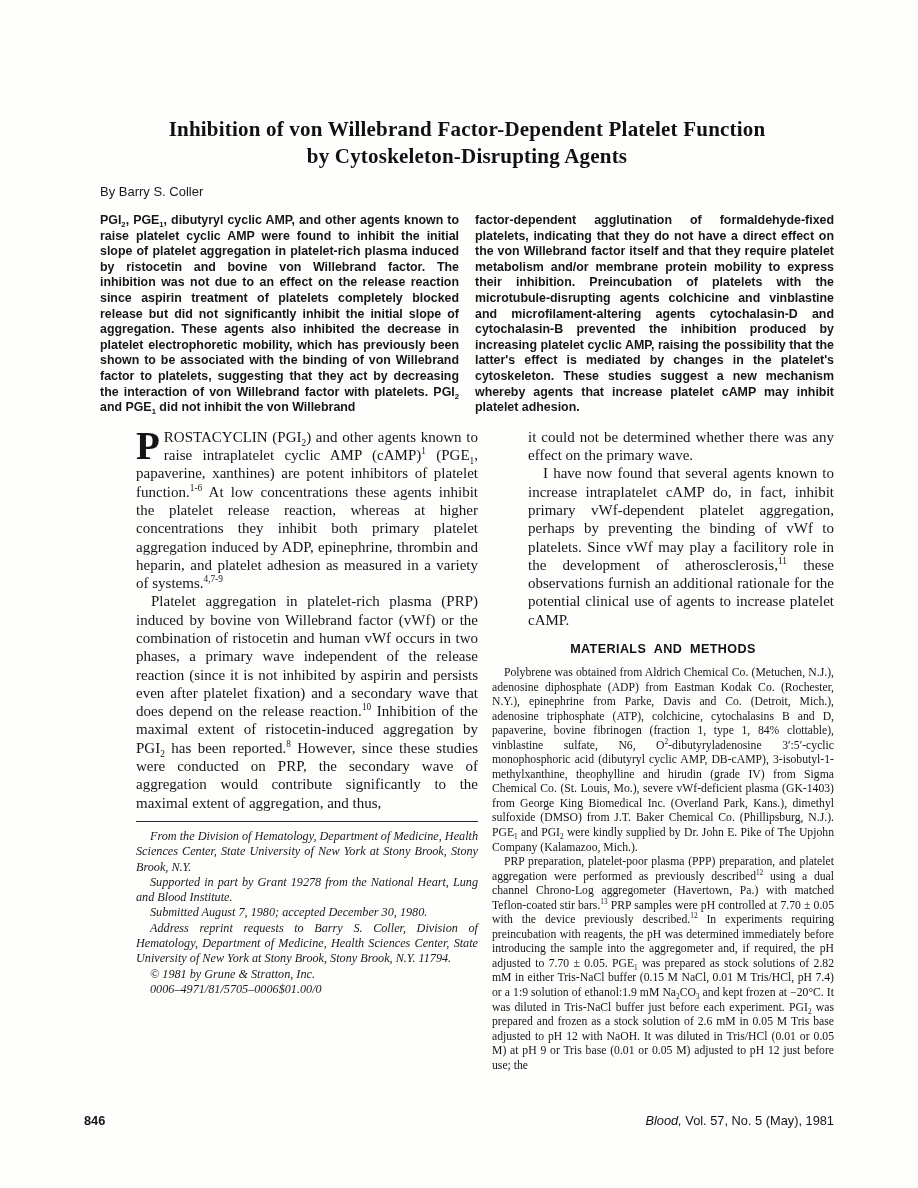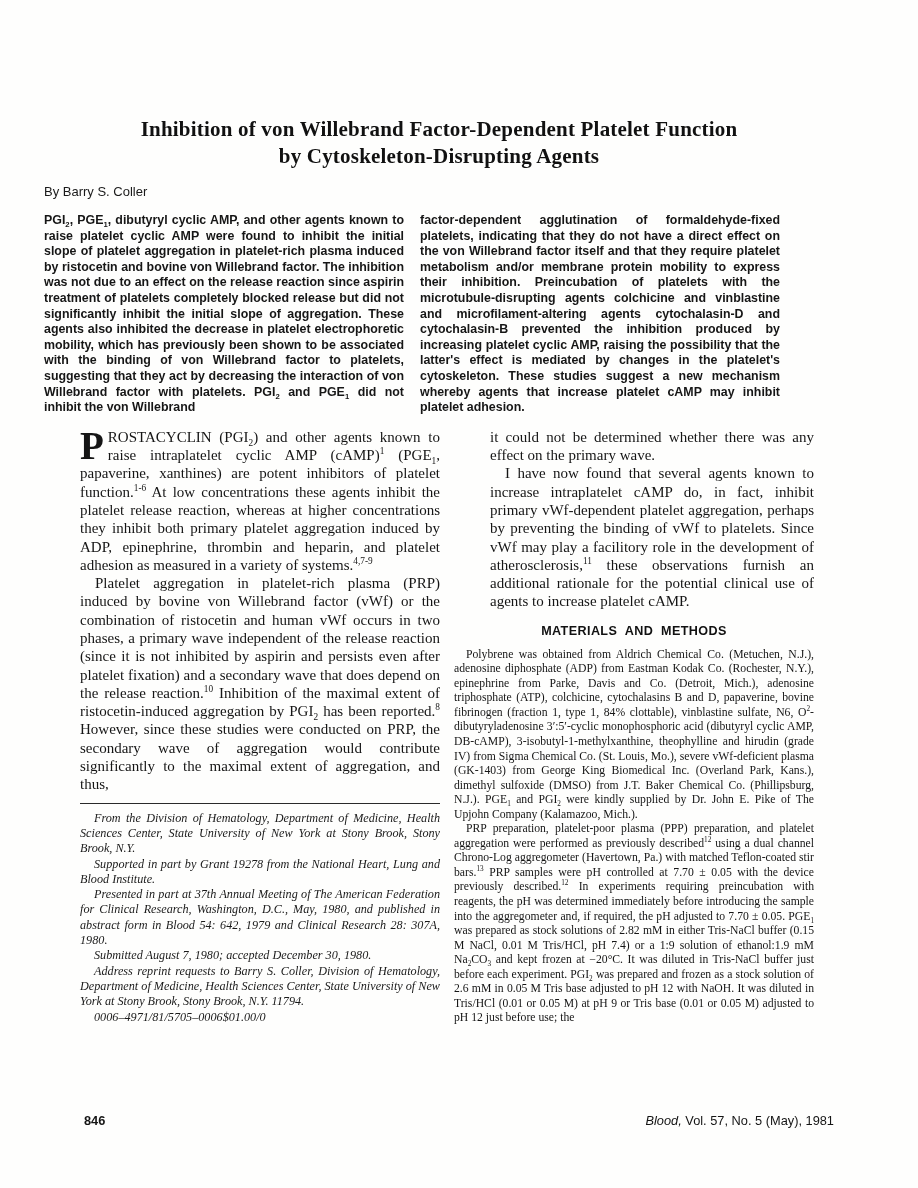--- a/index.html
+++ b/index.html
@@ -8,21 +8,21 @@
     width: 918px; height: 1188px;
     font-family: "Liberation Serif", "DejaVu Serif", serif;
     color: #151515;
     position: relative;
     overflow: hidden;
   }
   .page {
     position: relative;
     width: 918px; height: 1188px;
     background: #fefefd;
-    padding: 116px 84px 0 44px;
+    padding: 116px 84px 0 100px;
     overflow: hidden;
   }
   
   .title {
     text-align: center;
     font-weight: bold;
     font-size: 21px;
     line-height: 27px;
     letter-spacing: 0.2px;
     color: #111;
@@ -127,23 +127,23 @@
 
     <div class="col body-text">
       <p class="dropcap">PROSTACYCLIN (PGI<sub>2</sub>) and other agents known to raise intraplatelet cyclic AMP (cAMP)<sup>1</sup> (PGE<sub>1</sub>, papaverine, xanthines) are potent inhibitors of platelet function.<sup>1-6</sup> At low concentrations these agents inhibit the platelet release reaction, whereas at higher concentrations they inhibit both primary platelet aggregation induced by ADP, epinephrine, thrombin and heparin, and platelet adhesion as measured in a variety of systems.<sup>4,7-9</sup></p>
       <p class="indent">Platelet aggregation in platelet-rich plasma (PRP) induced by bovine von Willebrand factor (vWf) or the combination of ristocetin and human vWf occurs in two phases, a primary wave independent of the release reaction (since it is not inhibited by aspirin and persists even after platelet fixation) and a secondary wave that does depend on the release reaction.<sup>10</sup> Inhibition of the maximal extent of ristocetin-induced aggregation by PGI<sub>2</sub> has been reported.<sup>8</sup> However, since these studies were conducted on PRP, the secondary wave of aggregation would contribute significantly to the maximal extent of aggregation, and thus,</p>
 
       <hr class="foot-rule">
 
       <div class="footnotes">
         <p>From the Division of Hematology, Department of Medicine, Health Sciences Center, State University of New York at Stony Brook, Stony Brook, N.Y.</p>
         <p>Supported in part by Grant 19278 from the National Heart, Lung and Blood Institute.</p>
-        <p>Presented in part at 37th Annual Meeting of The American Federation for Clinical Research, Washington, D.C., May, 1980, and published in abstract form in Blood 54: 642, 1979 and Clinical Research 28: 307A, 1980.</p>
         <p>Submitted August 7, 1980; accepted December 30, 1980.</p>
         <p>Address reprint requests to Barry S. Coller, Division of Hematology, Department of Medicine, Health Sciences Center, State University of New York at Stony Brook, Stony Brook, N.Y. 11794.</p>
+        <p>© 1981 by Grune &amp; Stratton, Inc.</p>
         <p>0006–4971/81/5705–0006$01.00/0</p>
       </div>
     </div>
 
     <div class="col">
       <div class="body-text">
         <p>it could not be determined whether there was any effect on the primary wave.</p>
         <p class="indent">I have now found that several agents known to increase intraplatelet cAMP do, in fact, inhibit primary vWf-dependent platelet aggregation, perhaps by preventing the binding of vWf to platelets. Since vWf may play a facilitory role in the development of atherosclerosis,<sup>11</sup> these observations furnish an additional rationale for the potential clinical use of agents to increase platelet cAMP.</p>
       </div>
 

